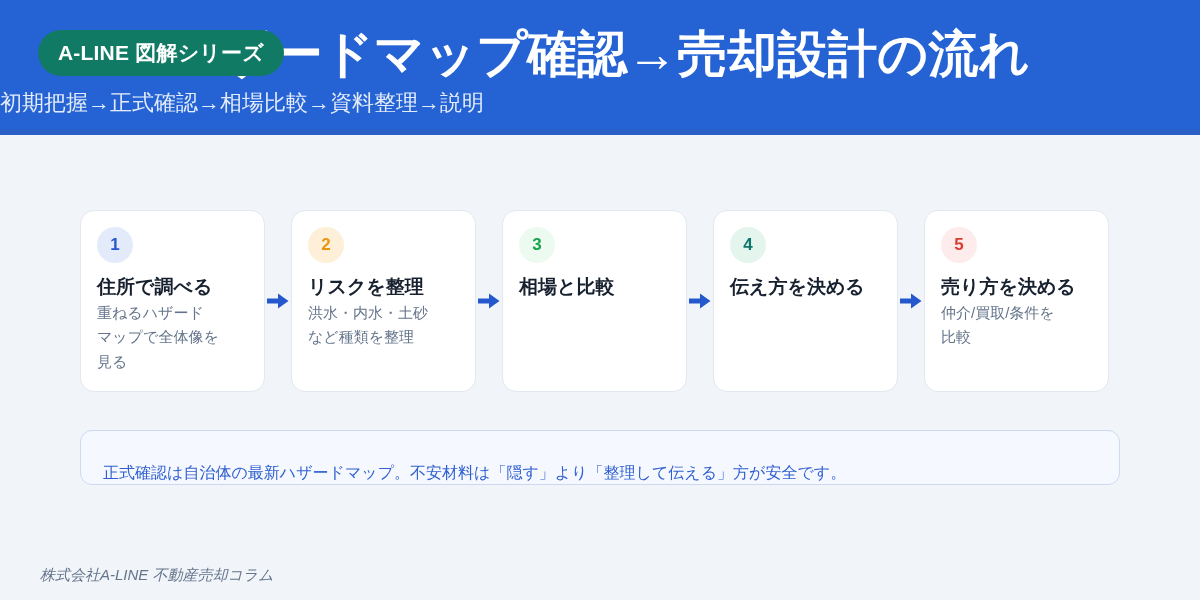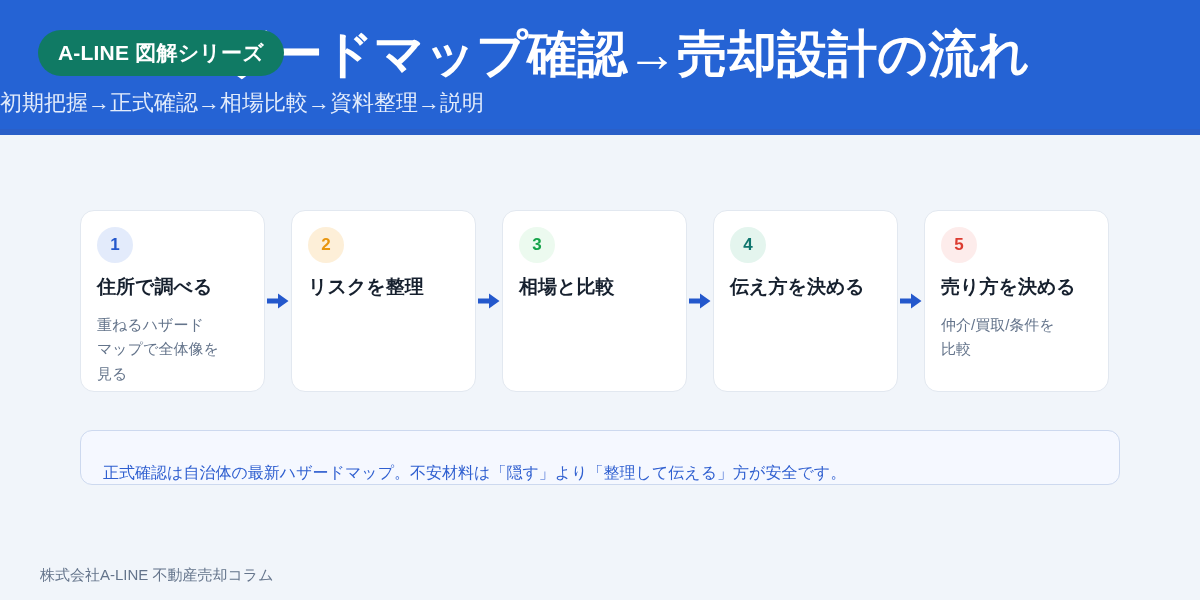--- a/index.html
+++ b/index.html
@@ -62,21 +62,20 @@
   }
   .badge {
     width:36px; height:36px; border-radius:50%;
     display:flex; align-items:center; justify-content:center;
     font-size:17px; font-weight:bold;
     margin-bottom:12px;
   }
   .card-title {
     font-size:19px; font-weight:bold; color:#16202e;
     line-height:1.3; height:26px;
-    margin-bottom:12px;
   }
   .card-body {
     font-size:15px; color:#64748b; line-height:1.62;
     white-space:pre-line;
   }
   .arrow {
     flex:0 0 26px;
     height:182px;
     display:flex; align-items:center; justify-content:center;
   }
@@ -90,21 +89,21 @@
     border:1px solid #cdd9ef;
     border-radius:12px;
     display:flex; align-items:flex-end;
     padding:0 22px;
     color:#2f5fd0; font-size:16px;
   }
 
   
   .footer {
     position:absolute; left:40px; top:566px;
-    color:#64748b; font-size:15px;
+    color:#64748b; font-size:15px;font-style:italic;
   }
 </style>
 </head>
 <body>
 
 <div class="page">
 
   <div class="header">
     <div class="brand-pill">A-LINE 図解シリーズ</div>
     <div class="title">ハザードマップ確認→売却設計の流れ</div>
@@ -124,20 +123,22 @@
 
     <div class="arrow">
       <svg width="22" height="16" viewBox="0 0 22 16" aria-hidden="true">
         <path d="M0 5.6 H11 V0.6 L21.5 8 L11 15.4 V10.4 H0 Z" fill="#2458cc"></path>
       </svg>
     </div>
 
     <div class="card">
       <div class="badge" style="color:#e8960f;background:#fdefd8;">2</div>
       <div class="card-title">リスクを整理</div>
+      <div class="card-body">洪水・内水・土砂
+など種類を整理</div>
     </div>
 
     <div class="arrow">
       <svg width="22" height="16" viewBox="0 0 22 16" aria-hidden="true">
         <path d="M0 5.6 H11 V0.6 L21.5 8 L11 15.4 V10.4 H0 Z" fill="#2458cc"></path>
       </svg>
     </div>
 
     <div class="card">
       <div class="badge" style="color:#16a34a;background:#ecfaef;">3</div>

